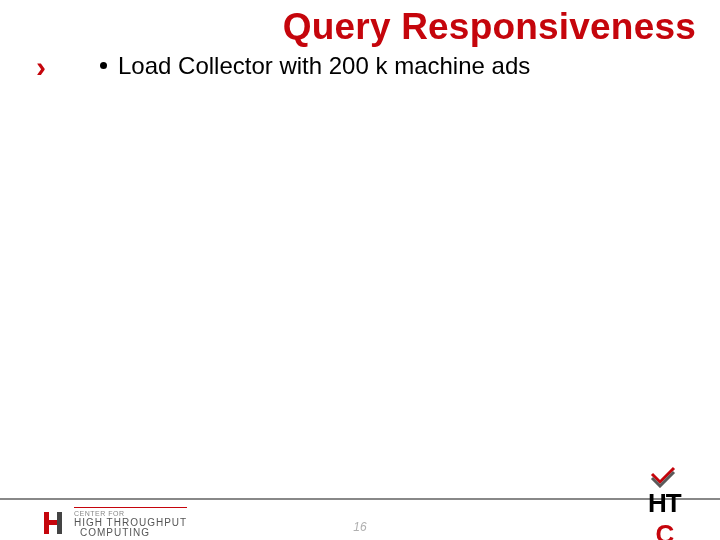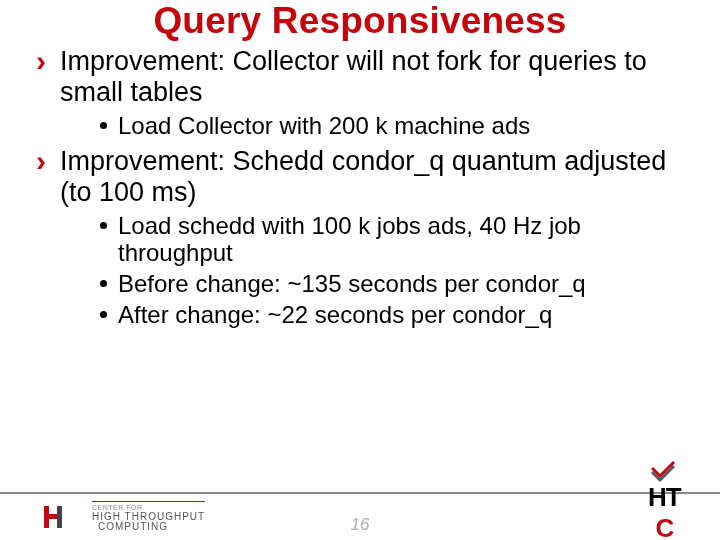--- a/index.html
+++ b/index.html
@@ -14,22 +14,22 @@
   .slide {
     width: 720px;
     height: 540px;
     position: relative;
     padding: 0 24px;
   }
   .title {
     color: #c5050c;
     font-size: 37px;
     font-weight: bold;
-    text-align: center;
-    margin-top: 0;
+    text-align: right;
+    margin-top: 6px;
     margin-bottom: 4px;
     letter-spacing: 0.2px;
   }
   .l1 {
     list-style: none;
     padding-left: 18px;
   }
   .l1 > li {
     position: relative;
     font-size: 27px;
@@ -78,29 +78,29 @@
     border-top: 2px solid #888;
     display: flex;
     align-items: center;
     justify-content: space-between;
     padding: 0 20px 0 40px;
   }
   .pagenum {
     position: absolute;
     left: 50%;
     transform: translateX(-50%);
-    font-size: 17px;
+    font-size: 12px;
     color: #b0b0b0;
-    bottom: 5px;
+    bottom: 12px;
     font-style: italic;
   }
   .logo-left {
     display: flex;
     align-items: center;
-    gap: 24px;
+    gap: 6px;
   }
   .ht-mark {
     width: 28px;
     height: 26px;
     position: relative;
   }
   .ht-mark .vbar { position:absolute; left:4px; top:2px; width:5px; height:22px; background:#c5050c; }
   .ht-mark .hbar { position:absolute; left:4px; top:10px; width:18px; height:5px; background:#c5050c; }
   .ht-mark .vbar2 { position:absolute; left:17px; top:2px; width:5px; height:22px; background:#444; }
   .logo-left-text {
@@ -144,31 +144,22 @@
 </style>
 </head>
 <body>
 
 <div class="slide">
 
   <div class="title">Query Responsiveness</div>
 
   <ul class="l1">
     <li>
-      <span>Improvement: Collector will not fork for queries to small tables</span>
       <ul class="l2">
         <li>Load Collector with 200 k machine ads</li>
-      </ul>
-    </li>
-    <li>
-      <span>Improvement: Schedd condor_q quantum adjusted (to 100 ms)</span>
-      <ul class="l2">
-        <li>Load schedd with 100 k jobs ads, 40 Hz job throughput</li>
-        <li>Before change: ~135 seconds per condor_q</li>
-        <li>After change: ~22 seconds per condor_q</li>
       </ul>
     </li>
   </ul>
 
   <div class="footer">
     <div class="logo-left">
       <div class="ht-mark">
         <div class="vbar"></div>
           <div class="hbar"></div>
           <div class="vbar2"></div>

